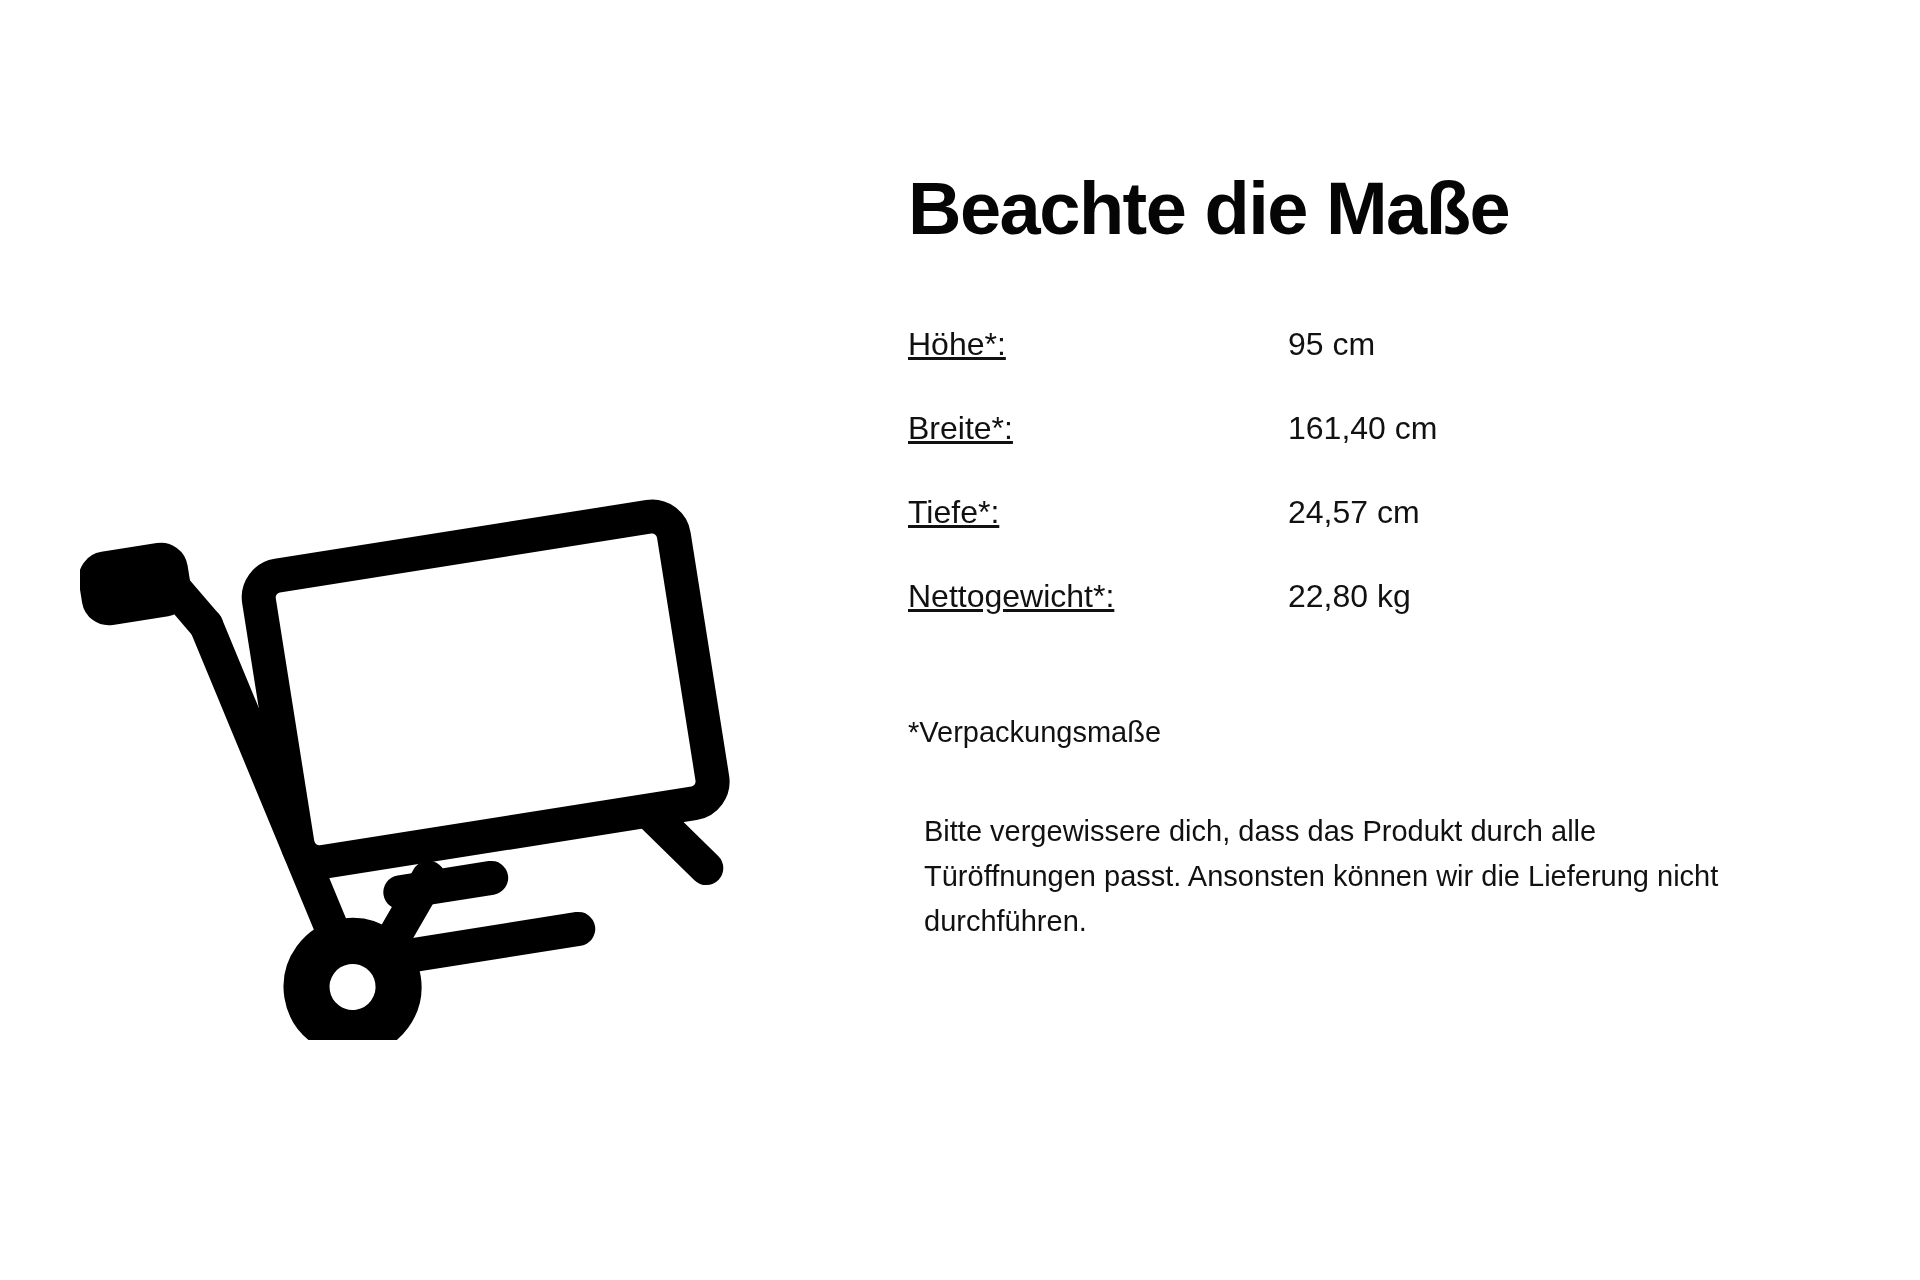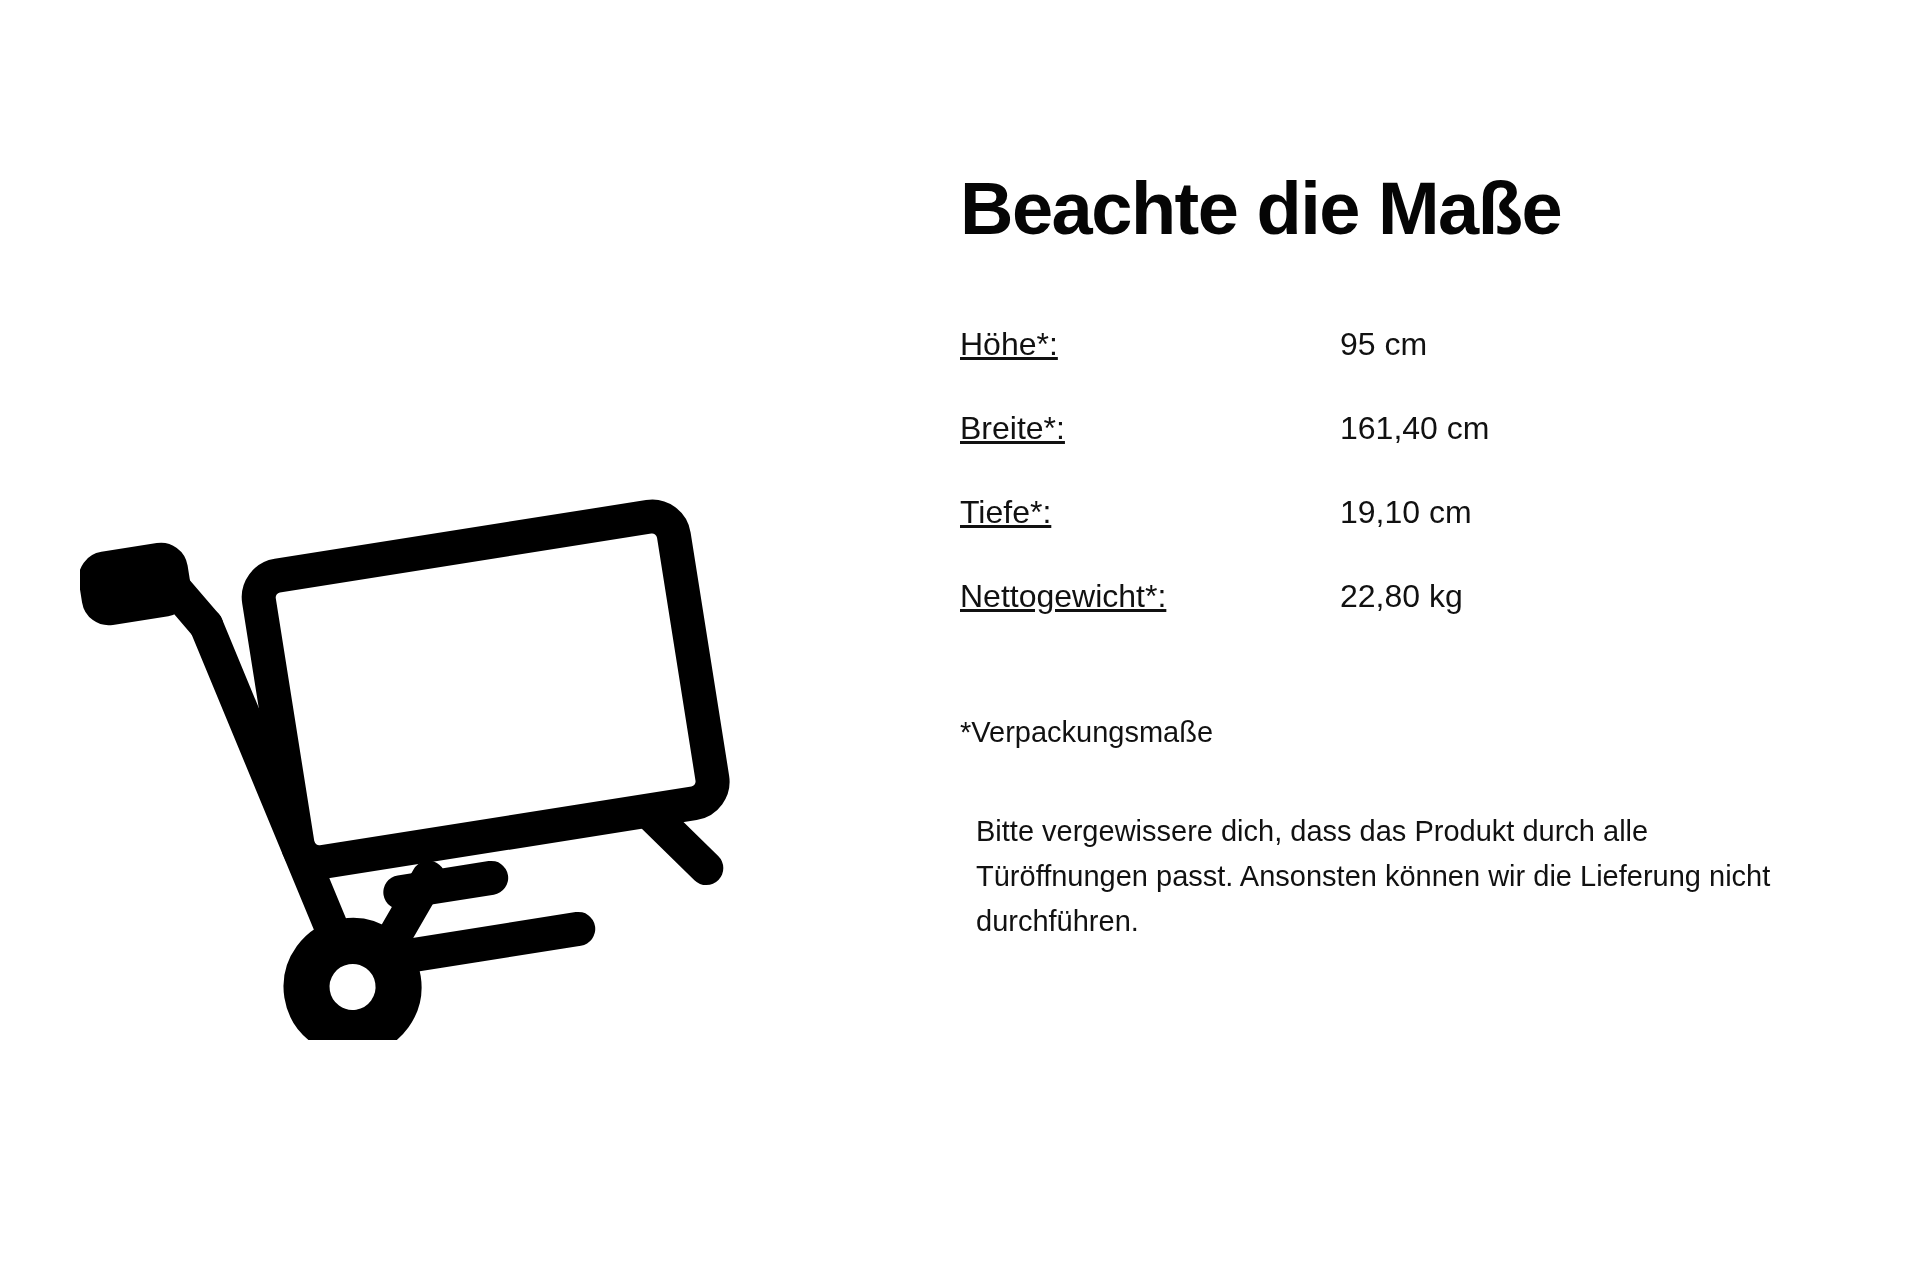--- a/index.html
+++ b/index.html
@@ -35,21 +35,21 @@
     align-items: center;
     justify-content: center;
   }
   .illustration-area svg {
     display: block;
   }
 
   
   .info-column {
     position: absolute;
-    left: 960px;
+    left: 908px;
     top: 170px;
     width: 880px;
   }
   .title {
     font-size: 74px;
     font-weight: 700;
     letter-spacing: -1.5px;
     line-height: 1.05;
     margin: 0 0 78px 0;
     color: #050505;
@@ -133,21 +133,21 @@
         <tr>
           <td class="spec-label">Höhe*:</td>
           <td class="spec-value">95 cm</td>
         </tr>
         <tr>
           <td class="spec-label">Breite*:</td>
           <td class="spec-value">161,40 cm</td>
         </tr>
         <tr>
           <td class="spec-label">Tiefe*:</td>
-          <td class="spec-value">19,10 cm</td>
+          <td class="spec-value">24,57 cm</td>
         </tr>
         <tr>
           <td class="spec-label">Nettogewicht*:</td>
           <td class="spec-value">22,80 kg</td>
         </tr>
       </tbody>
     </table>
 
     <div class="footnote">*Verpackungsmaße</div>
 

